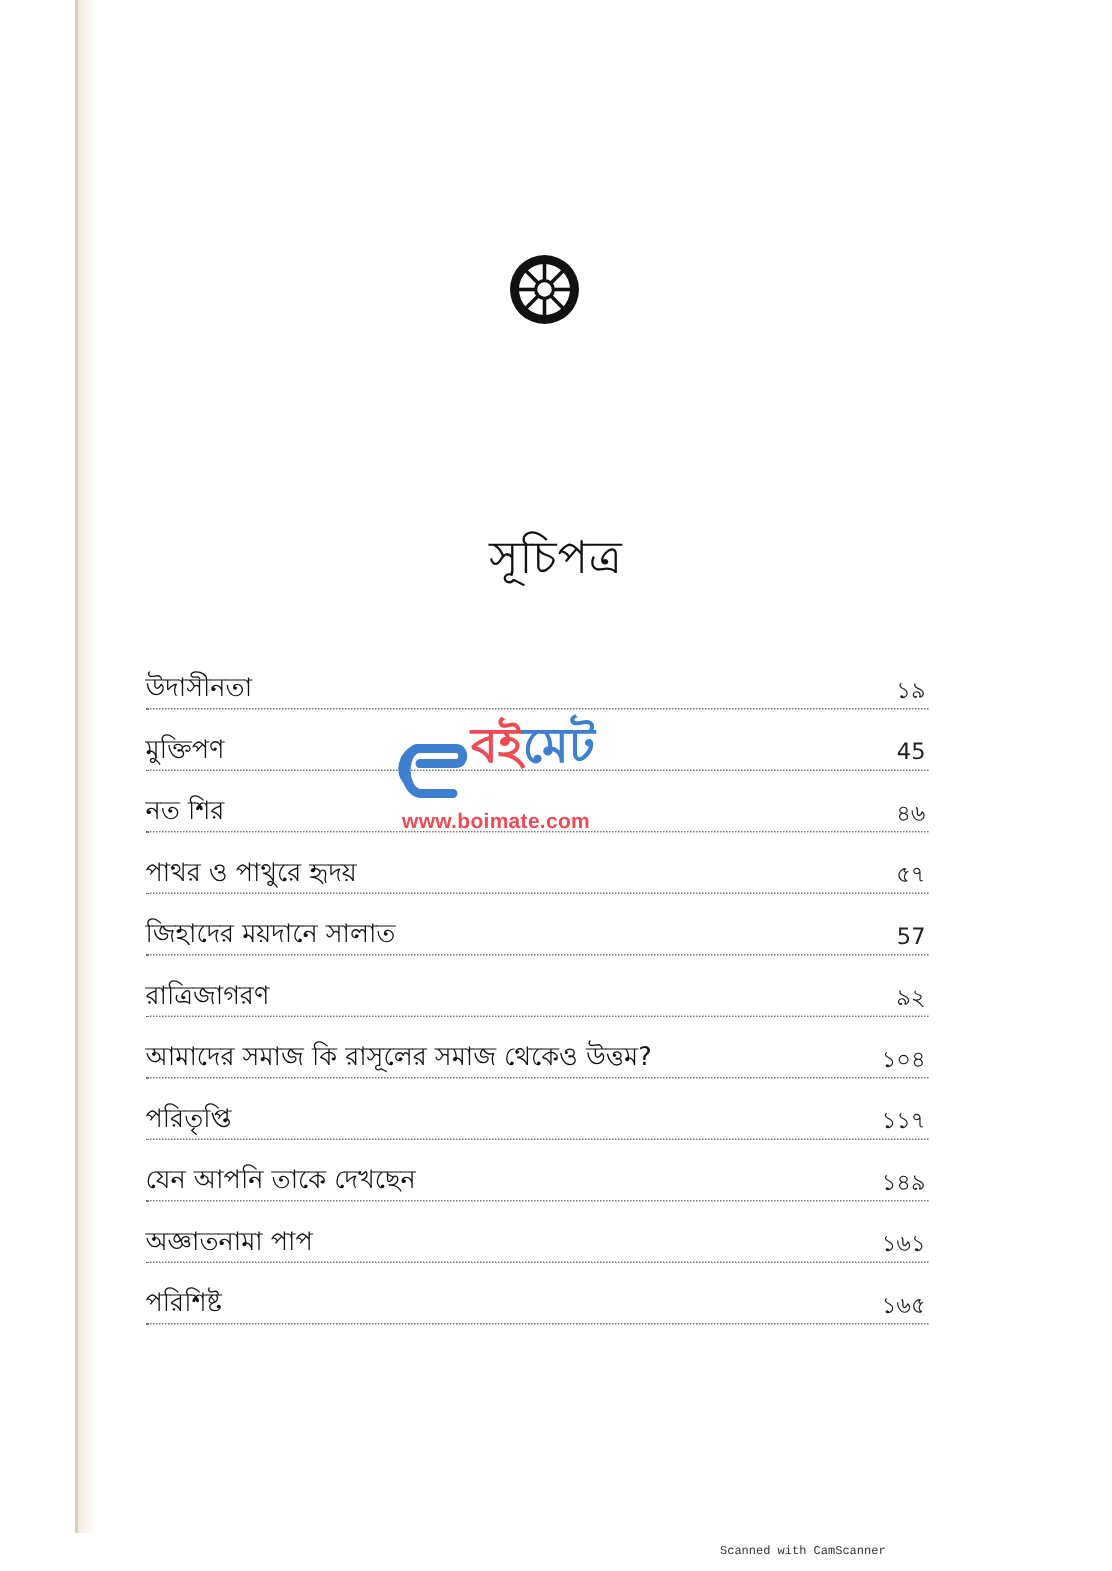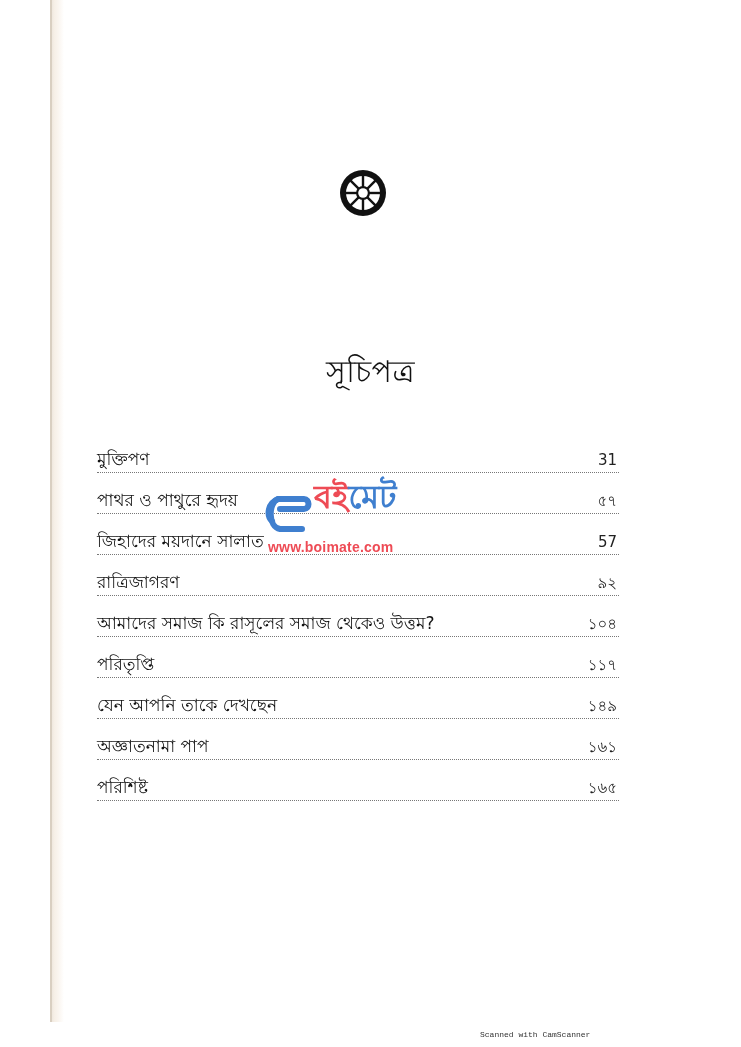--- a/index.html
+++ b/index.html
@@ -76,22 +76,30 @@
     </g>
     <circle cx="25" cy="25" r="7" fill="#111"></circle>
     <circle cx="25" cy="25" r="4.8" fill="#fff"></circle>
   </svg>
 </div>
 
 <div class="title">সূচিপত্র</div>
 
 <div class="toc">
   <div class="toc-row">
+      <span class="toc-title">উদাসীনতা</span>
+      <span class="toc-page">১৯</span>
+    </div>
+  <div class="toc-row">
       <span class="toc-title">মুক্তিপণ</span>
-      <span class="toc-page">31</span>
+      <span class="toc-page">45</span>
+    </div>
+  <div class="toc-row">
+      <span class="toc-title">নত শির</span>
+      <span class="toc-page">৪৬</span>
     </div>
   <div class="toc-row">
       <span class="toc-title">পাথর ও পাথুরে হৃদয়</span>
       <span class="toc-page">৫৭</span>
     </div>
   <div class="toc-row">
       <span class="toc-title">জিহাদের ময়দানে সালাত</span>
       <span class="toc-page">57</span>
     </div>
   <div class="toc-row">

